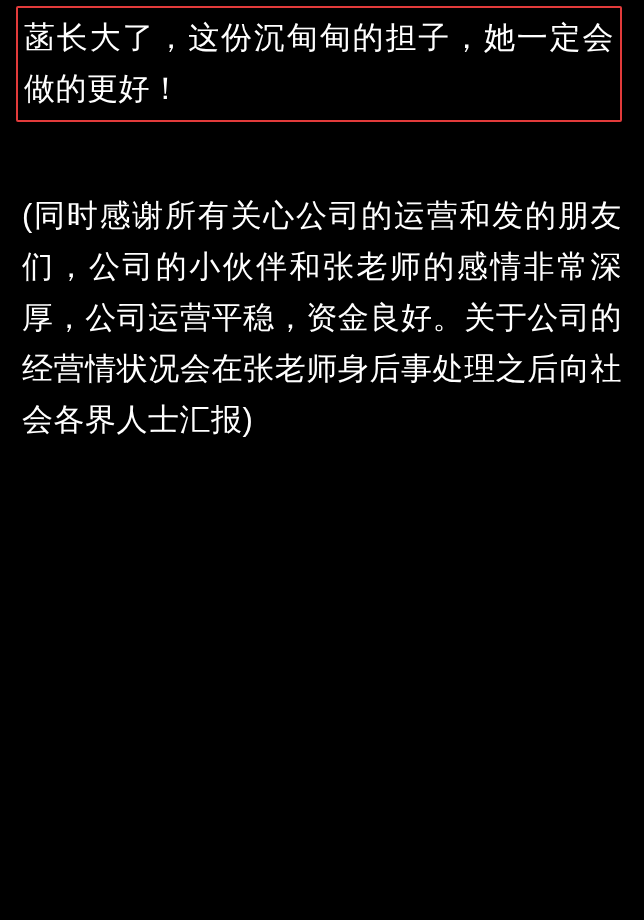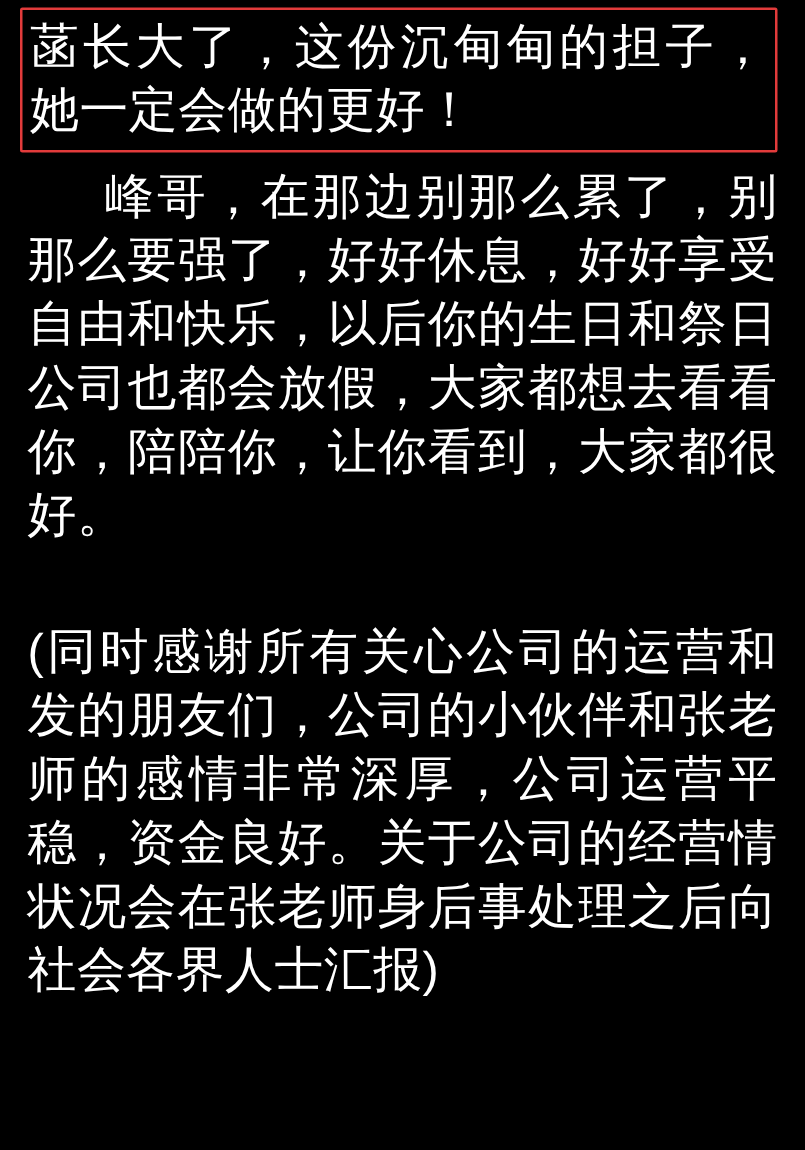--- a/index.html
+++ b/index.html
@@ -16,21 +16,21 @@
   .page {
     position: relative;
     width: 644px;
     height: 920px;
     background: #000000;
     color: #ffffff;
     box-sizing: border-box;
     padding: 0 22px;
   }
   .text-body {
-    font-size: 39px;
+    font-size: 31px;
     line-height: 51px;
     letter-spacing: 0.5px;
     color: #ffffff;
     font-family: "Liberation Sans", sans-serif;
     font-weight: 400;
   }
   .para {
     margin: 0;
     text-align: justify;
     text-justify: inter-ideograph;
@@ -60,21 +60,20 @@
 <body>
 
 <div class="page">
 
   <div class="highlight-box">
     <p class="text-body para">菡长大了，这份沉甸甸的担子，她一定会做的更好！</p>
   </div>
 
   <div class="gap-small"></div>
 
-  <p class="text-body para indent">峰哥，在那边别那么累了，别那么要强了，好好休息，好好享受自由和快乐，以后你的生日和祭日公司也都会放假，大家都想去看看你，陪陪你，让你看到，大家都很好。</p>
 
 
   <div class="gap-large"></div>
 
   <p class="text-body para">(同时感谢所有关心公司的运营和发的朋友们，公司的小伙伴和张老师的感情非常深厚，公司运营平稳，资金良好。关于公司的经营情状况会在张老师身后事处理之后向社会各界人士汇报)</p>
 
   <div class="bottom-pad"></div>
 </div>
 
 </body></html>

